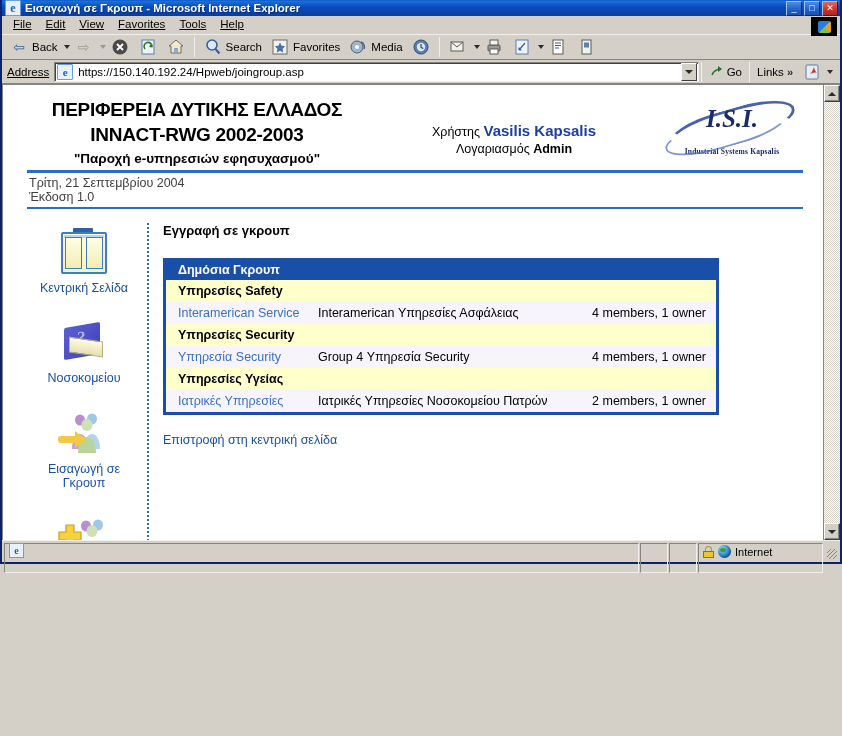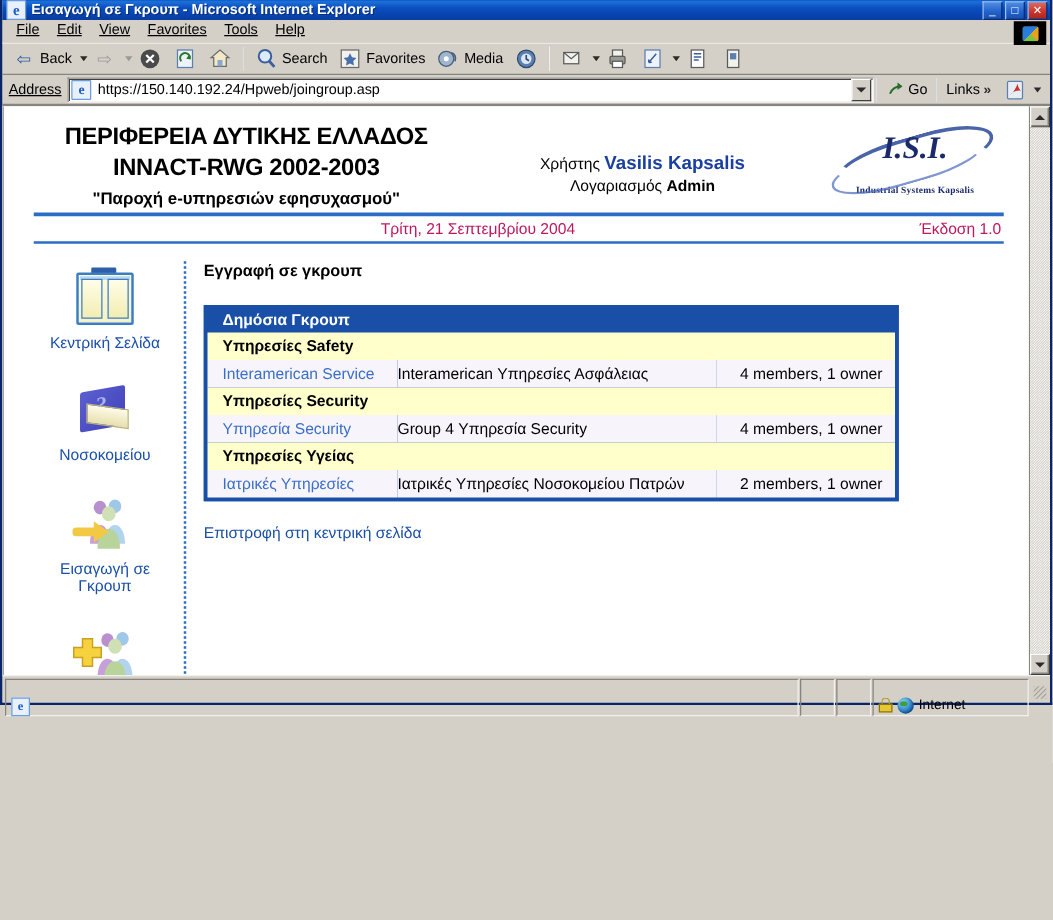--- a/index.html
+++ b/index.html
@@ -212,21 +212,21 @@
     position:absolute; left:2px; right:14px; top:12px; bottom:2px;
     border:2px solid #4b6bbd; border-radius:50%/60%;
     border-right-color:transparent; border-top-color:transparent;
     transform:rotate(-16deg); z-index:1; opacity:.7;
   }
   .isi-sub { font: bold 7.5px "Liberation Serif", serif; color:#1b2a6b; margin-top:-2px; letter-spacing:.2px;}
 
   .hdr-rule { height:3px; background:#2b6cc4; margin:4px 6px 0 6px; }
   .hdr-meta {
     display:flex; align-items:flex-start; padding:3px 8px 3px 8px;
-    font:12.5px "Liberation Sans",sans-serif; color:#be185d;
+    font:12.5px "Liberation Sans",sans-serif; color:#404040;flex-direction:column;
   }
   .hdr-meta .date { flex:1 1 auto; text-align:center; }
   .hdr-meta .ver  { flex:0 0 auto; }
   .hdr-rule2 { height:2px; background:#2b6cc4; margin:0 6px 0 6px; }
 
   
   .cols { display:flex; margin-top:14px; }
   .sidebar {
     flex:0 0 auto; width:128px;
     border-right:2px dotted #2b6cc4;
@@ -294,21 +294,21 @@
   }
 
   
   #statusbar {
     height:22px; flex:none; background:#d4d0c8;
     display:flex; align-items:stretch; padding:2px 2px;
     border-top:1px solid #f2f0ee;
   }
   .sb-cell {
     border:1px solid #86847e; border-right-color:#f2f0ee;border-bottom-color:#f2f0ee;
-    display:flex;align-items:flex-start; padding:14px 4px; margin-right:1px;
+    display:flex;align-items:flex-end; padding:14px 4px; margin-right:1px;
     font:11px "Liberation Sans",sans-serif; color:#000;
   }
   .sb-main { flex:1 1 auto; }
   .sb-sm { width:28px; }
   .sb-zone { width:125px; gap:4px; }
   .sb-grip { width:14px; display:flex;align-items:flex-end;justify-content:flex-end; }
   .sb-grip i {
     width:10px;height:10px;margin:0 1px 1px 0; display:block;
     background:
       linear-gradient(135deg,transparent 45%,#86847e 45% 55%,transparent 55%) 0 0/4px 4px;

